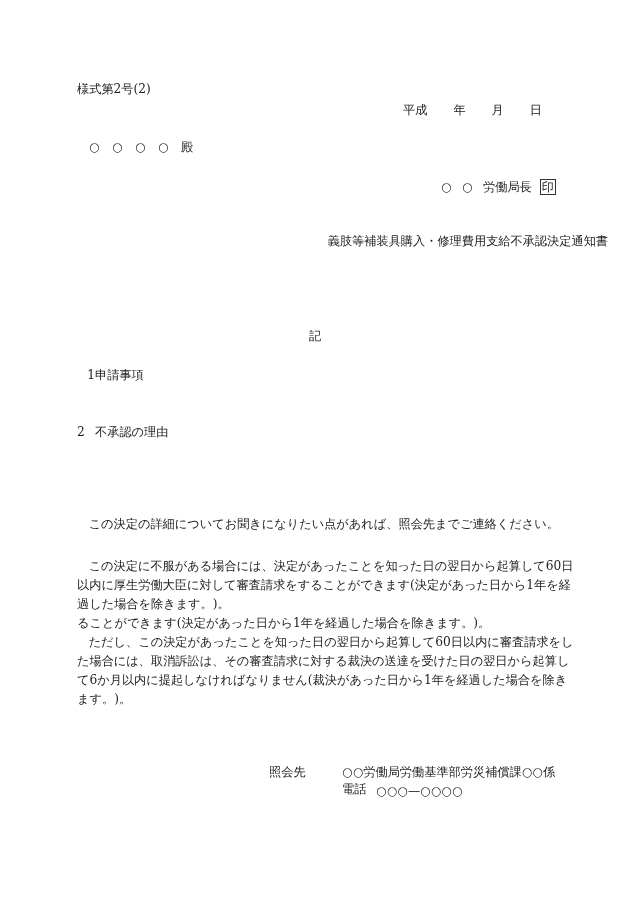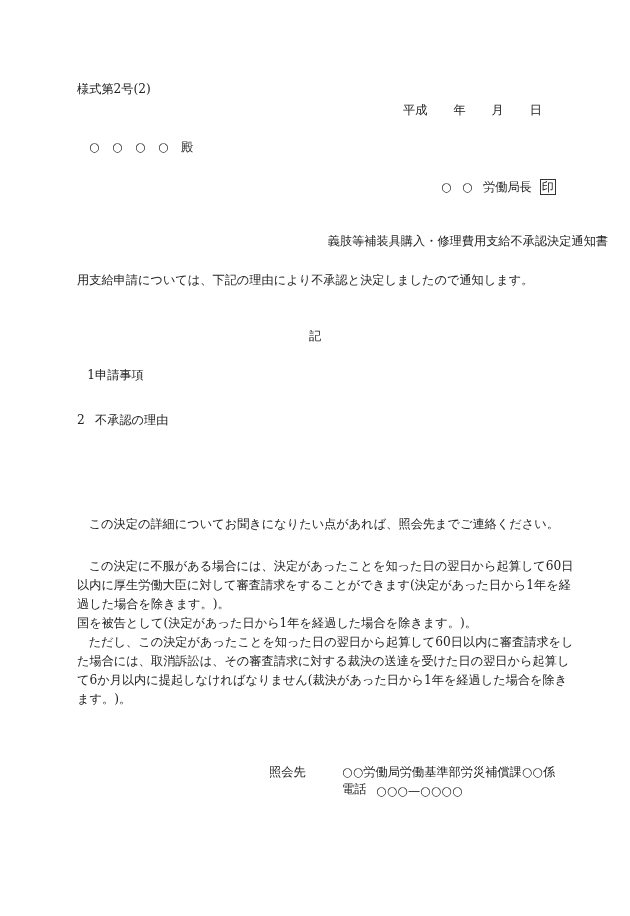--- a/index.html
+++ b/index.html
@@ -40,21 +40,21 @@
     .body-para .line { display: block; white-space: nowrap; }
     .blank {
       display: inline-block;
       width: 118px;
       border-bottom: 1px solid #222;
       height: 12px;
       vertical-align: baseline;
     }
     .ki { left: 0; width: 630px; text-align: center; top: 330px; }
     .item1 { left: 77px; top: 369px; text-align: right; }
-    .item2 { left: 77px; top: 414px; }
+    .item2 { left: 77px; top: 426px; }
     .item-num { display: inline-block; width: 18px; }
     .note { left: 77px; white-space: nowrap; line-height: 19px; }
     .note .line { display: block; }
     .inquiry { left: 77px; top: 518px; }
     .appeal { top: 557px; }
     .contact-label { left: 269px; top: 766px; }
     .contact-org { left: 342px; top: 766px; }
     .contact-tel-label { left: 342px; top: 783px; font-family: Liberation Serif, serif; }
     .contact-tel { left: 376px; top: 785px; }
   </style>
@@ -71,42 +71,41 @@
   <span class="circ">○</span><span class="circ">○</span><span class="circ">○</span><span class="circ">○</span><span>殿</span>
 </div>
 
 <div class="abs sender">
   <span class="circ">○</span><span class="circ">○</span><span>労働局長</span><span class="seal">印</span>
 </div>
 
 <div class="abs doc-title">義肢等補装具購入・修理費用支給不承認決定通知書</div>
 
 <div class="abs body-para">
-  <span class="line">用支給申請については、下記の理由により不承認と決定しましたので通知します。</span>
 </div>
 
 <div class="abs ki">記</div>
 
 <div class="abs item1">
   <span class="item-num">1</span><span>申請事項</span>
 </div>
 
 <div class="abs item2">
   <span class="item-num">2</span><span>不承認の理由</span>
 </div>
 
 <div class="abs inquiry">
   <span>&nbsp;&nbsp;&nbsp;</span><span>この決定の詳細についてお聞きになりたい点があれば、照会先までご連絡ください。</span>
 </div>
 
 <div class="abs note appeal">
   <span class="line">&nbsp;&nbsp;&nbsp;<span>この決定に不服がある場合には、決定があったことを知った日の翌日から起算して60日</span></span>
   <span class="line">以内に厚生労働大臣に対して審査請求をすることができます(決定があった日から1年を経</span>
   <span class="line">過した場合を除きます。)。</span>
-  <span class="line">国を被告として(決定があった日から1年を経過した場合を除きます。)。</span>
+  <span class="line">ることができます(決定があった日から1年を経過した場合を除きます。)。</span>
   <span class="line">&nbsp;&nbsp;&nbsp;<span>ただし、この決定があったことを知った日の翌日から起算して60日以内に審査請求をし</span></span>
   <span class="line">た場合には、取消訴訟は、その審査請求に対する裁決の送達を受けた日の翌日から起算し</span>
   <span class="line">て6か月以内に提起しなければなりません(裁決があった日から1年を経過した場合を除き</span>
   <span class="line">ます。)。</span>
 </div>
 
 <div class="abs contact-label">照会先</div>
 <div class="abs contact-org">○○労働局労働基準部労災補償課○○係</div>
 <div class="abs contact-tel-label">電話</div>
 <div class="abs contact-tel">○○○—○○○○</div>

